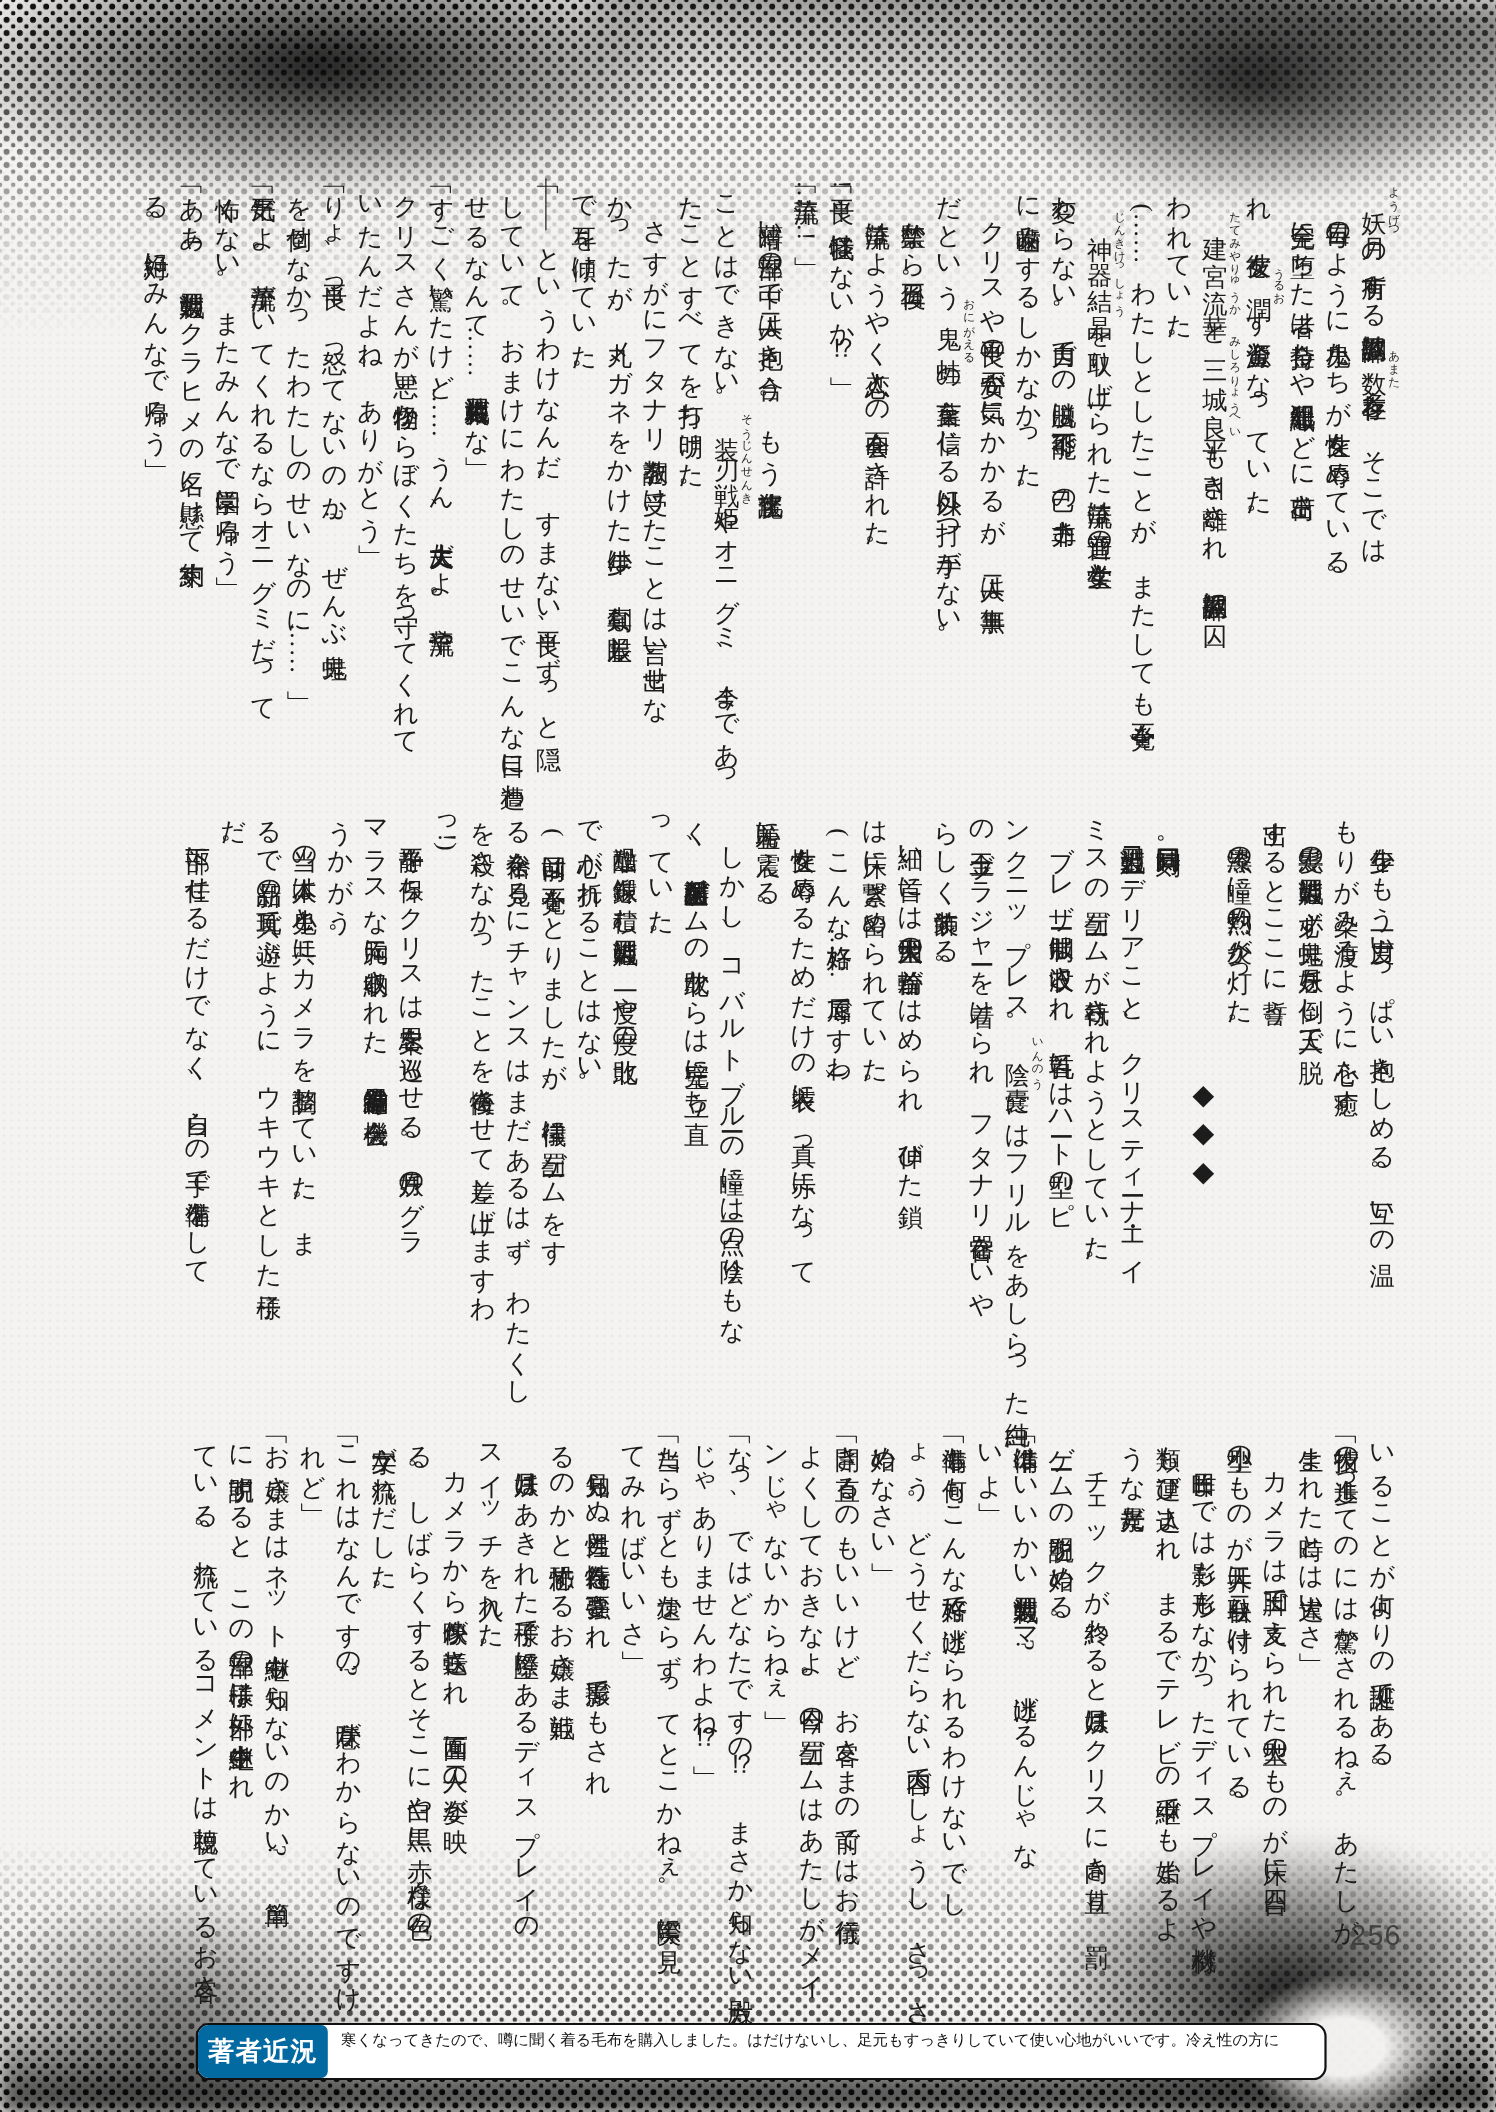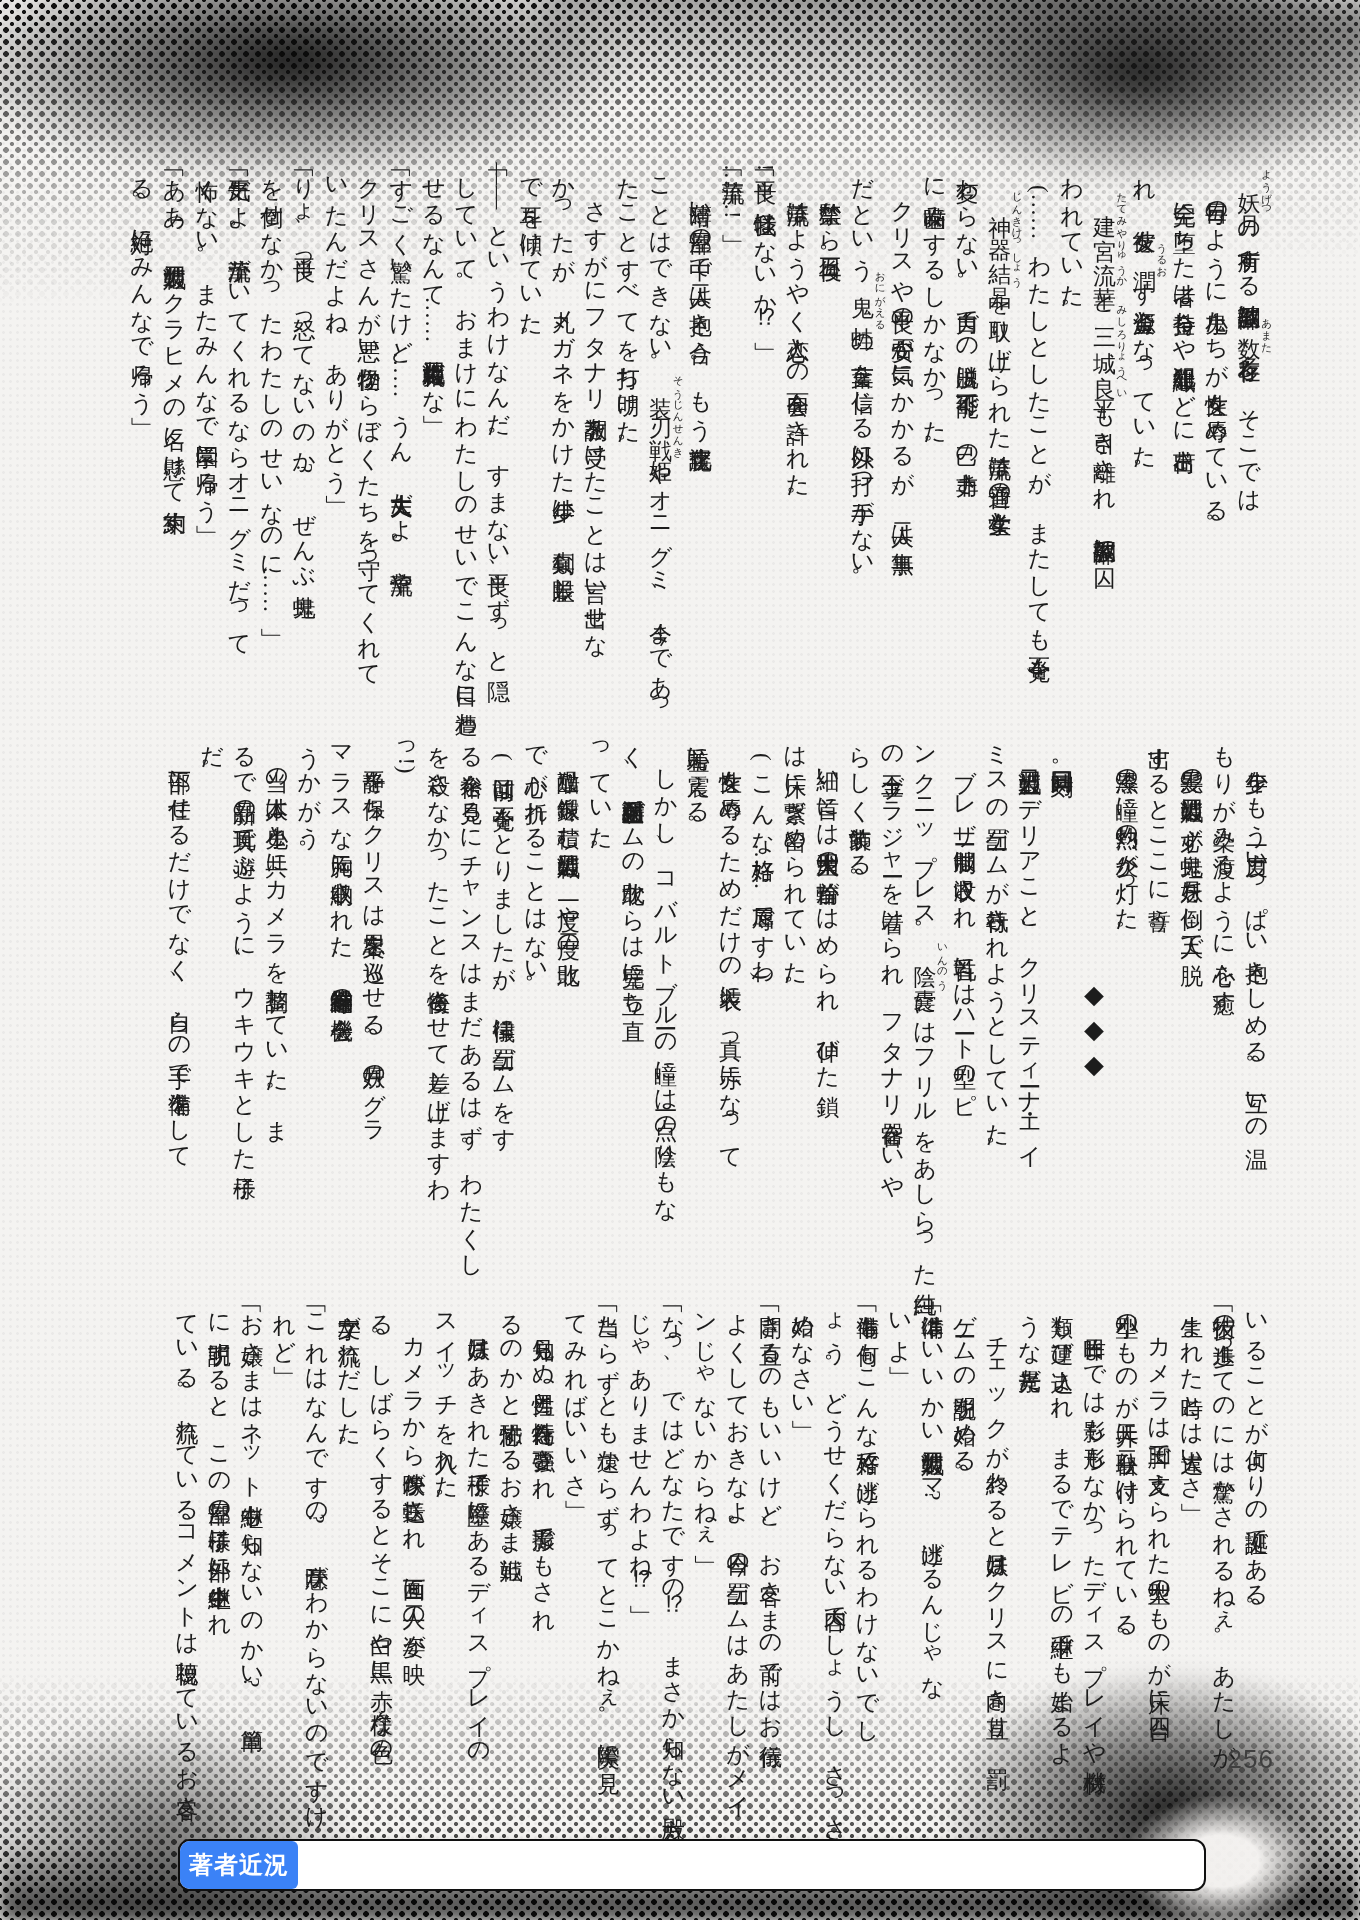--- a/index.html
+++ b/index.html
@@ -54,21 +54,21 @@
   #band-1{top:730px;}
   #band-2{top:1298px;}
 
   
   .footer{
     position:absolute;left:178px;top:1839px;width:1028px;height:52px;z-index:5;
     background:#ffffff;border:2px solid #101010;border-radius:12px;
     display:flex;align-items:stretch;overflow:hidden;box-sizing:border-box;
   }
   .footer-label{
-    flex:0 0 118px;background:#3b82f6;color:#ffffff;
+    flex:0 0 118px;background:#0369a1;color:#ffffff;
     display:flex;align-items:center;justify-content:center;
     font-family:"Liberation Sans",sans-serif;font-weight:bold;font-size:24px;letter-spacing:1px;
     border-radius:6px;
   }
   .footer-note{
     flex:1;padding:3px 12px 0 12px;color:#111;
     font-family:"Liberation Sans",sans-serif;font-size:14px;line-height:21px;
   }
   .footer-note span{display:block;}
 
@@ -203,14 +203,15 @@
     <p class="col">に説明すると、この部屋の様子は外部に生中継され</p>
     <p class="col">ている。流れているコメントは視聴しているお客さ</p>
   </div>
 
 <div class="pageno-halo"></div>
 <div class="pageno">256</div>
 
 <div class="footer">
   <div class="footer-label">著者近況</div>
   <div class="footer-note">
+    <span>寒くなってきたので、噂に聞く着る毛布を購入しました。はだけないし、足元もすっきりしていて使い心地がいいです。冷え性の方に</span>
   </div>
 </div>
 
 </body></html>

